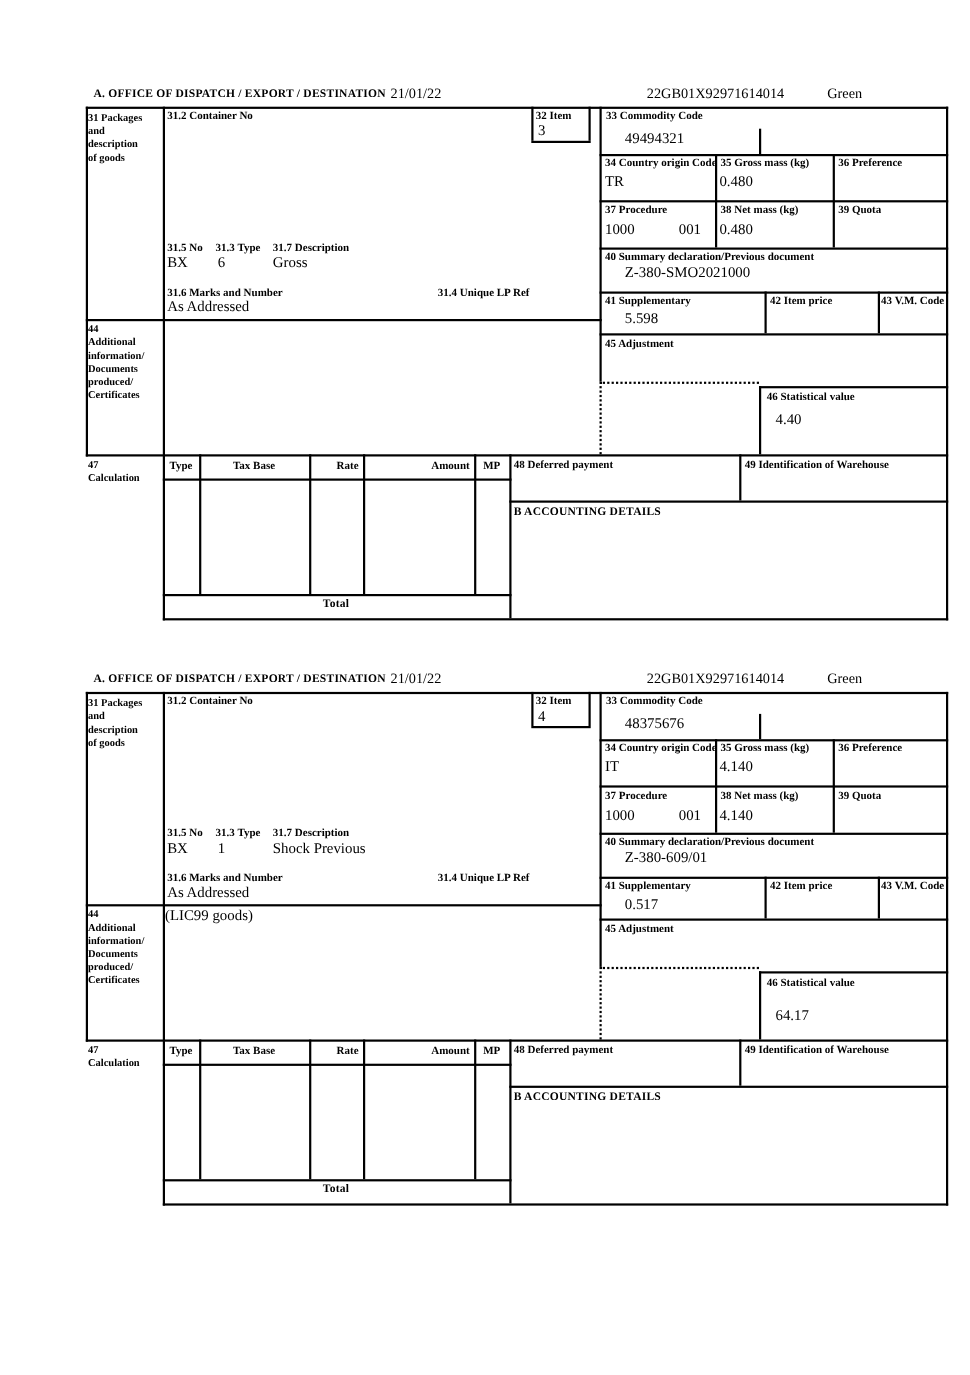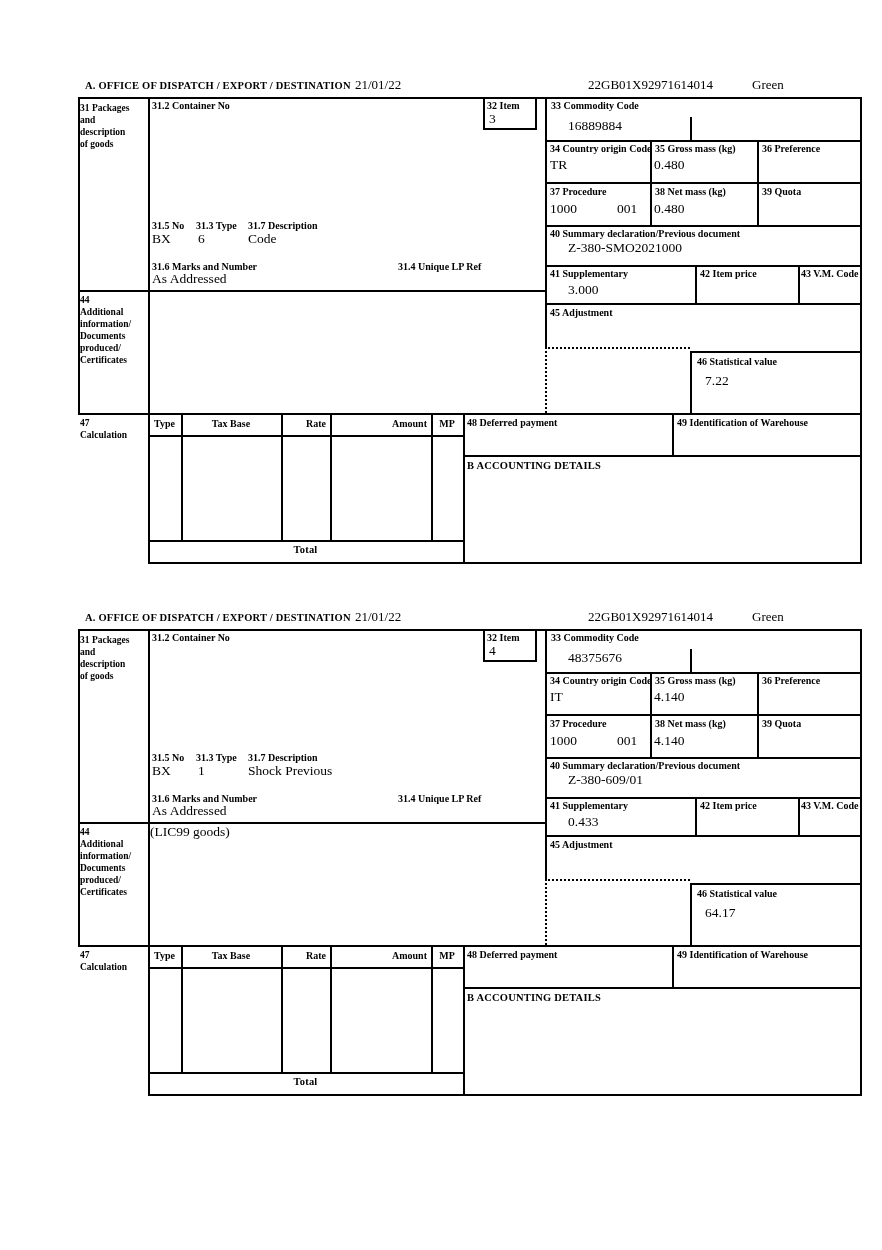--- a/index.html
+++ b/index.html
@@ -83,48 +83,48 @@
 Calculation</div>
 
     <div class="t l9" style="left:152px;top:25px">31.2 Container No</div>
     <div class="t l9" style="left:487px;top:25px">32 Item</div>
     <div class="t v13" style="left:489px;top:36px">3</div>
     <div class="t l9" style="left:152px;top:145px">31.5 No</div>
     <div class="t l9" style="left:196px;top:145px">31.3 Type</div>
     <div class="t l9" style="left:248px;top:145px">31.7 Description</div>
     <div class="t v13" style="left:152px;top:156px">BX</div>
     <div class="t v13" style="left:198px;top:156px">6</div>
-    <div class="t v13" style="left:248px;top:156px">Code</div>
+    <div class="t v13" style="left:248px;top:156px">Gross</div>
     <div class="t l9" style="left:152px;top:186px">31.6 Marks and Number</div>
     <div class="t l9" style="left:398px;top:186px">31.4 Unique LP Ref</div>
     <div class="t v13" style="left:152px;top:196px">As Addressed</div>
     <div class="t v13" style="left:150px;top:217px"></div>
 
     <div class="t l9" style="left:551px;top:25px">33 Commodity Code</div>
-    <div class="t v13" style="left:568px;top:43px">16889884</div>
+    <div class="t v13" style="left:568px;top:43px">49494321</div>
     <div class="t l9" style="left:550px;top:68px">34 Country origin Code</div>
     <div class="t v13" style="left:550px;top:82px">TR</div>
     <div class="t l9" style="left:655px;top:68px">35 Gross mass (kg)</div>
     <div class="t v13" style="left:654px;top:82px">0.480</div>
     <div class="t l9" style="left:762px;top:68px">36 Preference</div>
     <div class="t l9" style="left:550px;top:111px">37 Procedure</div>
     <div class="t v13" style="left:550px;top:126px">1000</div>
     <div class="t v13" style="left:617px;top:126px">001</div>
     <div class="t l9" style="left:655px;top:111px">38 Net mass (kg)</div>
     <div class="t v13" style="left:654px;top:126px">0.480</div>
     <div class="t l9" style="left:762px;top:111px">39 Quota</div>
     <div class="t l9" style="left:550px;top:153px">40 Summary declaration/Previous document</div>
     <div class="t v13" style="left:568px;top:165px">Z-380-SMO2021000</div>
     <div class="t l9" style="left:550px;top:193px">41 Supplementary</div>
-    <div class="t v13" style="left:568px;top:207px">3.000</div>
+    <div class="t v13" style="left:568px;top:207px">5.598</div>
     <div class="t l9" style="left:700px;top:193px">42 Item price</div>
     <div class="t l9" style="left:801px;top:193px">43 V.M. Code</div>
     <div class="t l9" style="left:550px;top:232px">45 Adjustment</div>
     <div class="t l9" style="left:697px;top:281px">46 Statistical value</div>
-    <div class="t v13" style="left:705px;top:298px">7.22</div>
+    <div class="t v13" style="left:705px;top:298px">4.40</div>
 
     <div class="t l9 c" style="left:148px;top:343px;width:33px">Type</div>
     <div class="t l9 c" style="left:181px;top:343px;width:100px">Tax Base</div>
     <div class="t l9 r" style="left:281px;top:343px;width:45px">Rate</div>
     <div class="t l9 r" style="left:330px;top:343px;width:97px">Amount</div>
     <div class="t l9 c" style="left:431px;top:343px;width:32px">MP</div>
     <div class="t l10 c" style="left:148px;top:469px;width:315px">Total</div>
 
     <div class="t l9" style="left:467px;top:342px">48 Deferred payment</div>
     <div class="t l9" style="left:677px;top:342px">49 Identification of Warehouse</div>
@@ -212,26 +212,26 @@
     <div class="t l9" style="left:762px;top:68px">36 Preference</div>
     <div class="t l9" style="left:550px;top:111px">37 Procedure</div>
     <div class="t v13" style="left:550px;top:126px">1000</div>
     <div class="t v13" style="left:617px;top:126px">001</div>
     <div class="t l9" style="left:655px;top:111px">38 Net mass (kg)</div>
     <div class="t v13" style="left:654px;top:126px">4.140</div>
     <div class="t l9" style="left:762px;top:111px">39 Quota</div>
     <div class="t l9" style="left:550px;top:153px">40 Summary declaration/Previous document</div>
     <div class="t v13" style="left:568px;top:165px">Z-380-609/01</div>
     <div class="t l9" style="left:550px;top:193px">41 Supplementary</div>
-    <div class="t v13" style="left:568px;top:207px">0.433</div>
+    <div class="t v13" style="left:568px;top:207px">0.517</div>
     <div class="t l9" style="left:700px;top:193px">42 Item price</div>
     <div class="t l9" style="left:801px;top:193px">43 V.M. Code</div>
     <div class="t l9" style="left:550px;top:232px">45 Adjustment</div>
     <div class="t l9" style="left:697px;top:281px">46 Statistical value</div>
-    <div class="t v13" style="left:705px;top:298px">64.17</div>
+    <div class="t v13" style="left:705px;top:308px">64.17</div>
 
     <div class="t l9 c" style="left:148px;top:343px;width:33px">Type</div>
     <div class="t l9 c" style="left:181px;top:343px;width:100px">Tax Base</div>
     <div class="t l9 r" style="left:281px;top:343px;width:45px">Rate</div>
     <div class="t l9 r" style="left:330px;top:343px;width:97px">Amount</div>
     <div class="t l9 c" style="left:431px;top:343px;width:32px">MP</div>
     <div class="t l10 c" style="left:148px;top:469px;width:315px">Total</div>
 
     <div class="t l9" style="left:467px;top:342px">48 Deferred payment</div>
     <div class="t l9" style="left:677px;top:342px">49 Identification of Warehouse</div>

